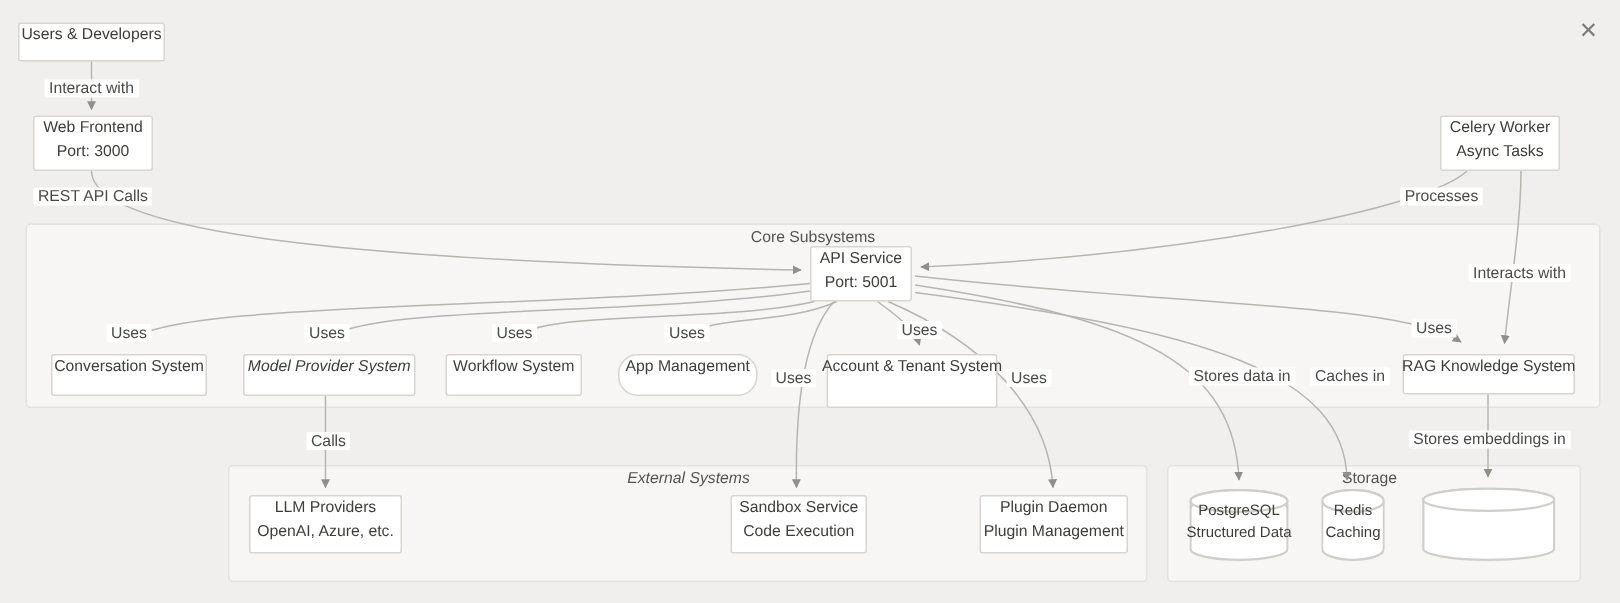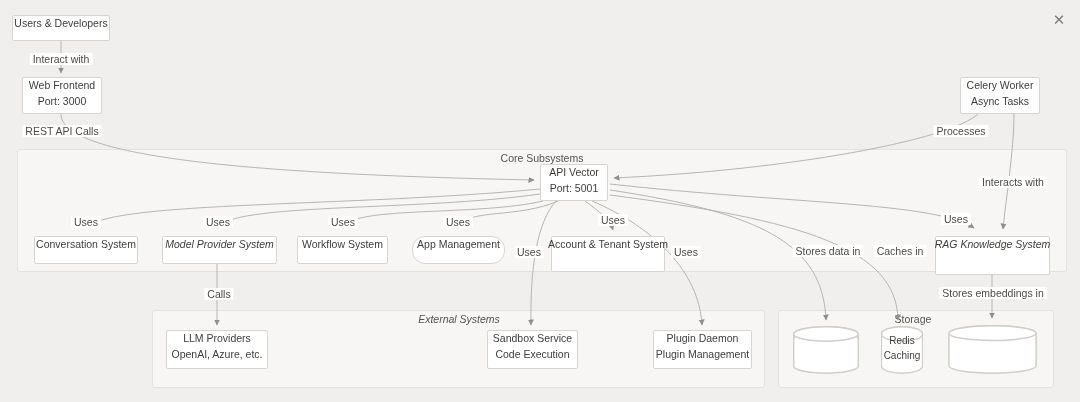--- a/index.html
+++ b/index.html
@@ -90,41 +90,41 @@
 
 <div class="node" style="left:960px;top:77px;width:80px;height:37px;">
   <span class="node-text">
     <span>Celery Worker</span>
     <span>Async Tasks</span>
   </span>
 </div>
 
 <div class="node" style="left:540px;top:164px;width:68px;height:37px;">
   <span class="node-text">
-    <span>API Vector</span>
+    <span>API Service</span>
     <span>Port: 5001</span>
   </span>
 </div>
 
 <div class="node" style="left:34px;top:236px;width:104px;height:28px;">
   <span>Conversation System</span>
 </div>
 <div class="node" style="left:162px;top:236px;width:115px;height:28px;font-style:italic;">
   <span>Model Provider System</span>
 </div>
 <div class="node" style="left:297px;top:236px;width:91px;height:28px;">
   <span>Workflow System</span>
 </div>
 <div class="node" style="left:412px;top:236px;width:93px;height:28px;border-radius:13px;">
   <span>App Management</span>
 </div>
 <div class="node" style="left:551px;top:236px;width:114px;height:36px;">
   <span>Account &amp; Tenant System</span>
 </div>
-<div class="node" style="left:935px;top:236px;width:115px;height:39px;font-style:italic;">
+<div class="node" style="left:935px;top:236px;width:115px;height:27px;">
   <span>RAG Knowledge System</span>
 </div>
 
 <div class="node" style="left:166px;top:330px;width:102px;height:39px;">
   <span class="node-text">
     <span>LLM Providers</span>
     <span>OpenAI, Azure, etc.</span>
   </span>
 </div>
 <div class="node" style="left:487px;top:330px;width:91px;height:39px;">
@@ -139,20 +139,24 @@
     <span>Plugin Management</span>
   </span>
 </div>
 
 <div class="node cyl" style="left:793px;top:326px;width:66px;height:48px;font-size:10px;">
   <svg class="cyl-shape" viewBox="0 0 100 60" preserveAspectRatio="none">
     <path d="M1,10 L1,50 A49,9 0 0,0 99,50 L99,10 A49,9 0 0,0 1,10 Z" fill="#ffffff" stroke="#d0cec9" stroke-width="1.5" vector-effect="non-scaling-stroke"></path>
     <path d="M1,10 A49,9 0 0,0 99,10" fill="none" stroke="#d0cec9" stroke-width="1.5" vector-effect="non-scaling-stroke" transform="translate(0,18) scale(1,-1) translate(0,-8)"></path>
     <ellipse cx="50" cy="10" rx="49" ry="9" fill="#ffffff" stroke="#d0cec9" stroke-width="1.5" vector-effect="non-scaling-stroke"></ellipse>
   </svg>
+  <span class="node-text">
+    <span>PostgreSQL</span>
+    <span>Structured Data</span>
+  </span>
 </div>
 
 <div class="node cyl" style="left:881px;top:326px;width:42px;height:48px;font-size:10px;">
   <svg class="cyl-shape" viewBox="0 0 100 60" preserveAspectRatio="none">
     <path d="M1,10 L1,50 A49,9 0 0,0 99,50 L99,10 A49,9 0 0,0 1,10 Z" fill="#ffffff" stroke="#d0cec9" stroke-width="1.5" vector-effect="non-scaling-stroke"></path>
     <ellipse cx="50" cy="10" rx="49" ry="9" fill="#ffffff" stroke="#d0cec9" stroke-width="1.5" vector-effect="non-scaling-stroke"></ellipse>
   </svg>
   <span class="node-text">
     <span>Redis</span>
     <span>Caching</span>

